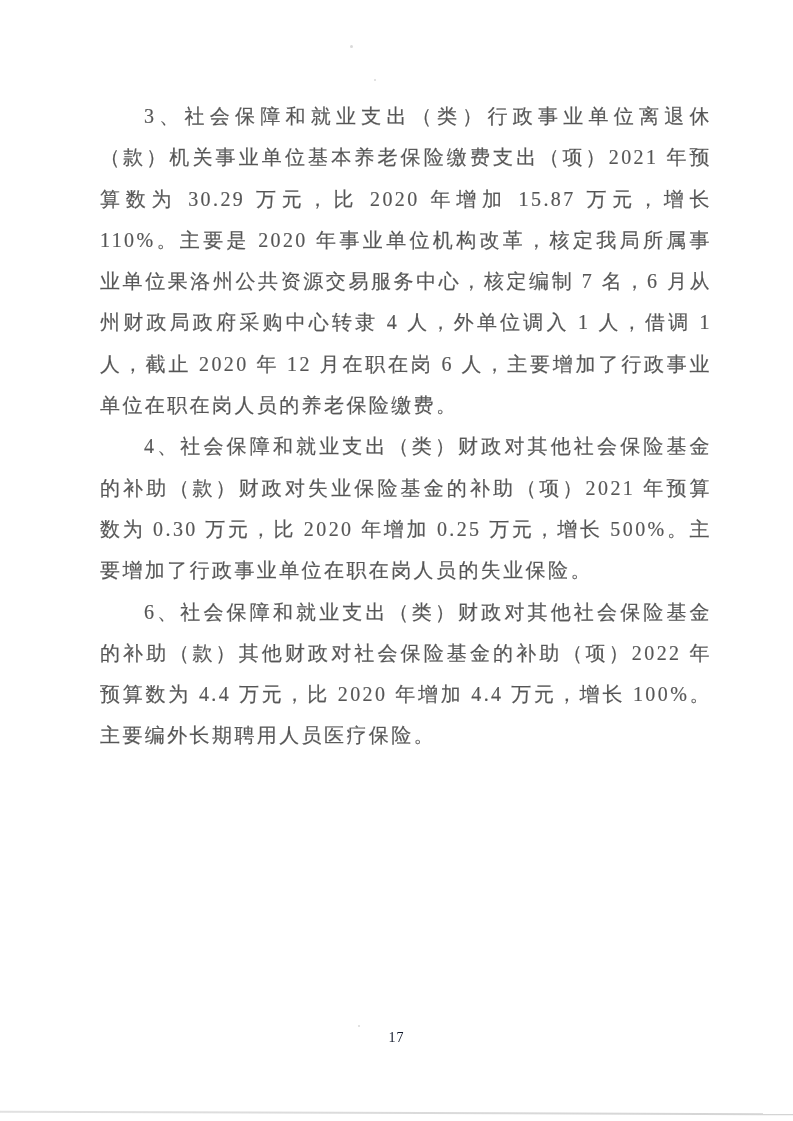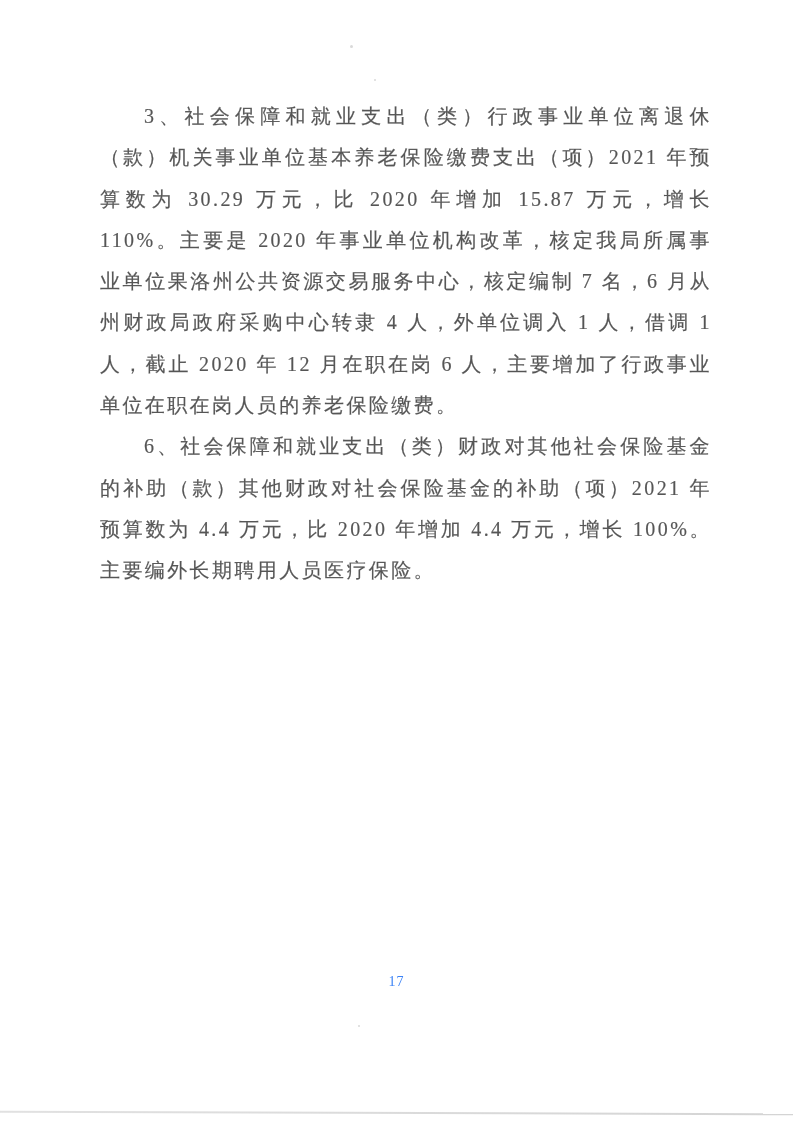--- a/index.html
+++ b/index.html
@@ -34,24 +34,24 @@
   .content p {
     margin: 0;
     padding: 0;
     text-indent: 2.2em;
     -webkit-text-stroke: 0.2px #6a6a6a;
   }
   .footer-pagenum {
     position: absolute;
     left: 0;
     right: 0;
-    top: 974px;
+    top: 1030px;
     text-align: center;
     font-size: 14px;
-    color: #3b82f6;
+    color: #0f172a;
     letter-spacing: 1px;
     font-family: "Liberation Serif", "DejaVu Serif", serif;
   }
   .scan-edge {
     position: absolute;
     left: -4px;
     top: 1112px;
     width: 801px;
     height: 2px;
     background: linear-gradient(to right, #dedede, #d6d6d6 55%, #cfcfcf);
@@ -69,21 +69,22 @@
   .speck.s3 { left: 666px; top: 238px; width: 2px; height: 2px; }
   .speck.s4 { left: 358px; top: 1025px; width: 2px; height: 2px; }
 </style>
 </head>
 <body>
 
 <div class="page">
 
   <div class="content">
     <p>3、社会保障和就业支出（类）行政事业单位离退休（款）机关事业单位基本养老保险缴费支出（项）2021 年预算数为 30.29 万元，比 2020 年增加 15.87 万元，增长 110%。主要是 2020 年事业单位机构改革，核定我局所属事业单位果洛州公共资源交易服务中心，核定编制 7 名，6 月从州财政局政府采购中心转隶 4 人，外单位调入 1 人，借调 1 人，截止 2020 年 12 月在职在岗 6 人，主要增加了行政事业单位在职在岗人员的养老保险缴费。</p>
-    <p>6、社会保障和就业支出（类）财政对其他社会保险基金的补助（款）其他财政对社会保险基金的补助（项）2021 年预算数为 4.4 万元，比 2020 年增加 4.4 万元，增长 100%。主要编外长期聘用人员医疗保险。</p>
+    <p>4、社会保障和就业支出（类）财政对其他社会保险基金的补助（款）财政对失业保险基金的补助（项）2021 年预算数为 0.30 万元，比 2020 年增加 0.25 万元，增长 500%。主要增加了行政事业单位在职在岗人员的失业保险。</p>
+    <p>6、社会保障和就业支出（类）财政对其他社会保险基金的补助（款）其他财政对社会保险基金的补助（项）2022 年预算数为 4.4 万元，比 2020 年增加 4.4 万元，增长 100%。主要编外长期聘用人员医疗保险。</p>
   </div>
 
   <div class="footer-pagenum">17</div>
 
   <div class="speck s1"></div>
   <div class="speck s2"></div>
   <div class="speck s3"></div>
   <div class="speck s4"></div>
 
   <div class="scan-edge"></div>

